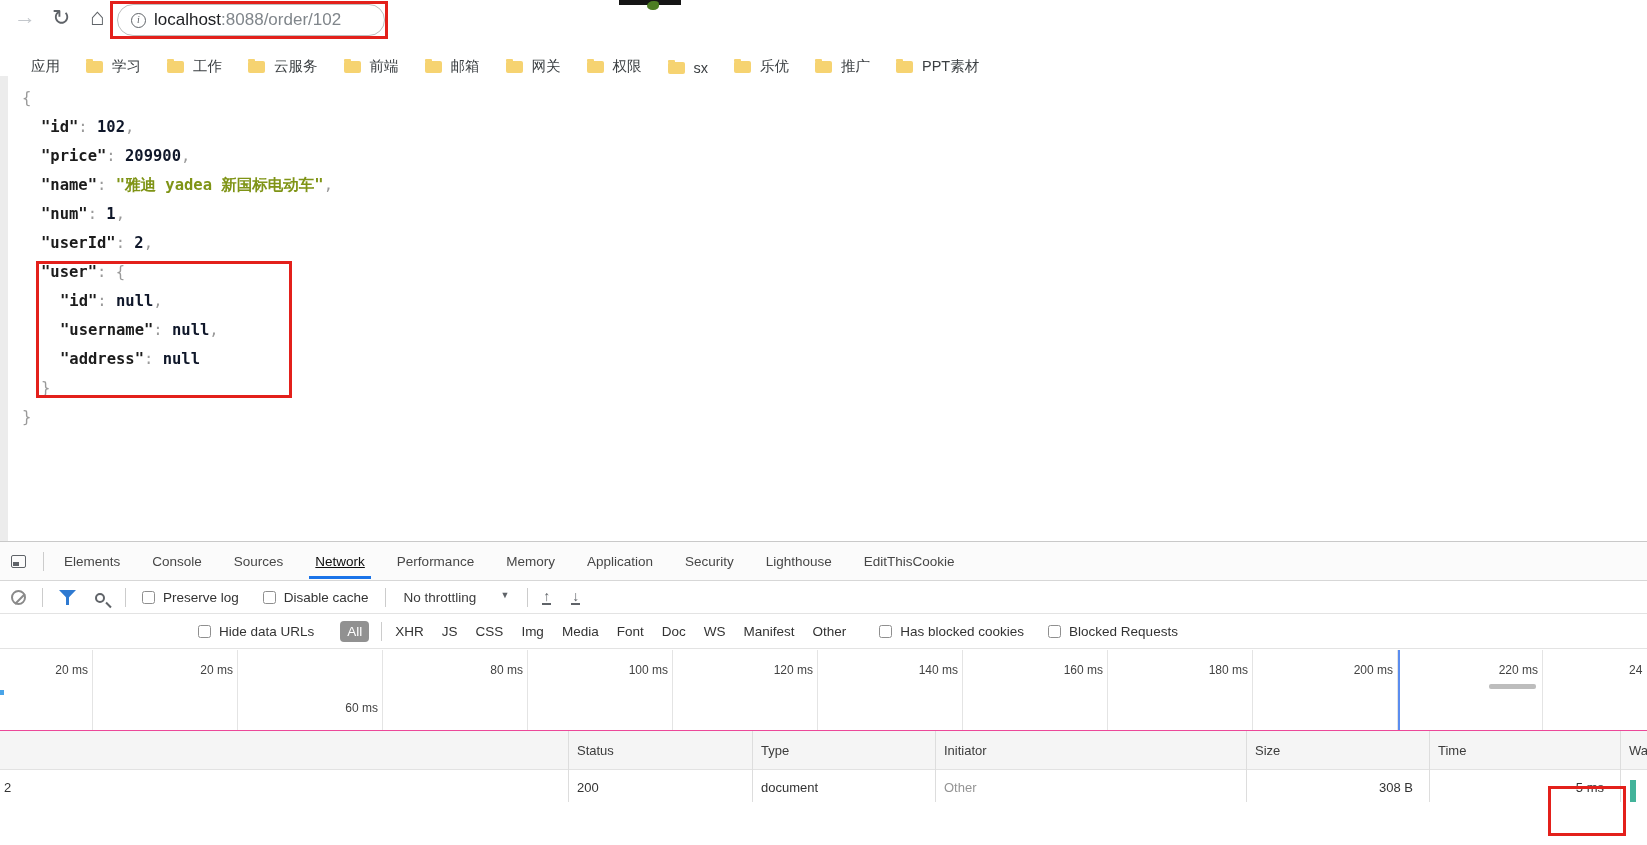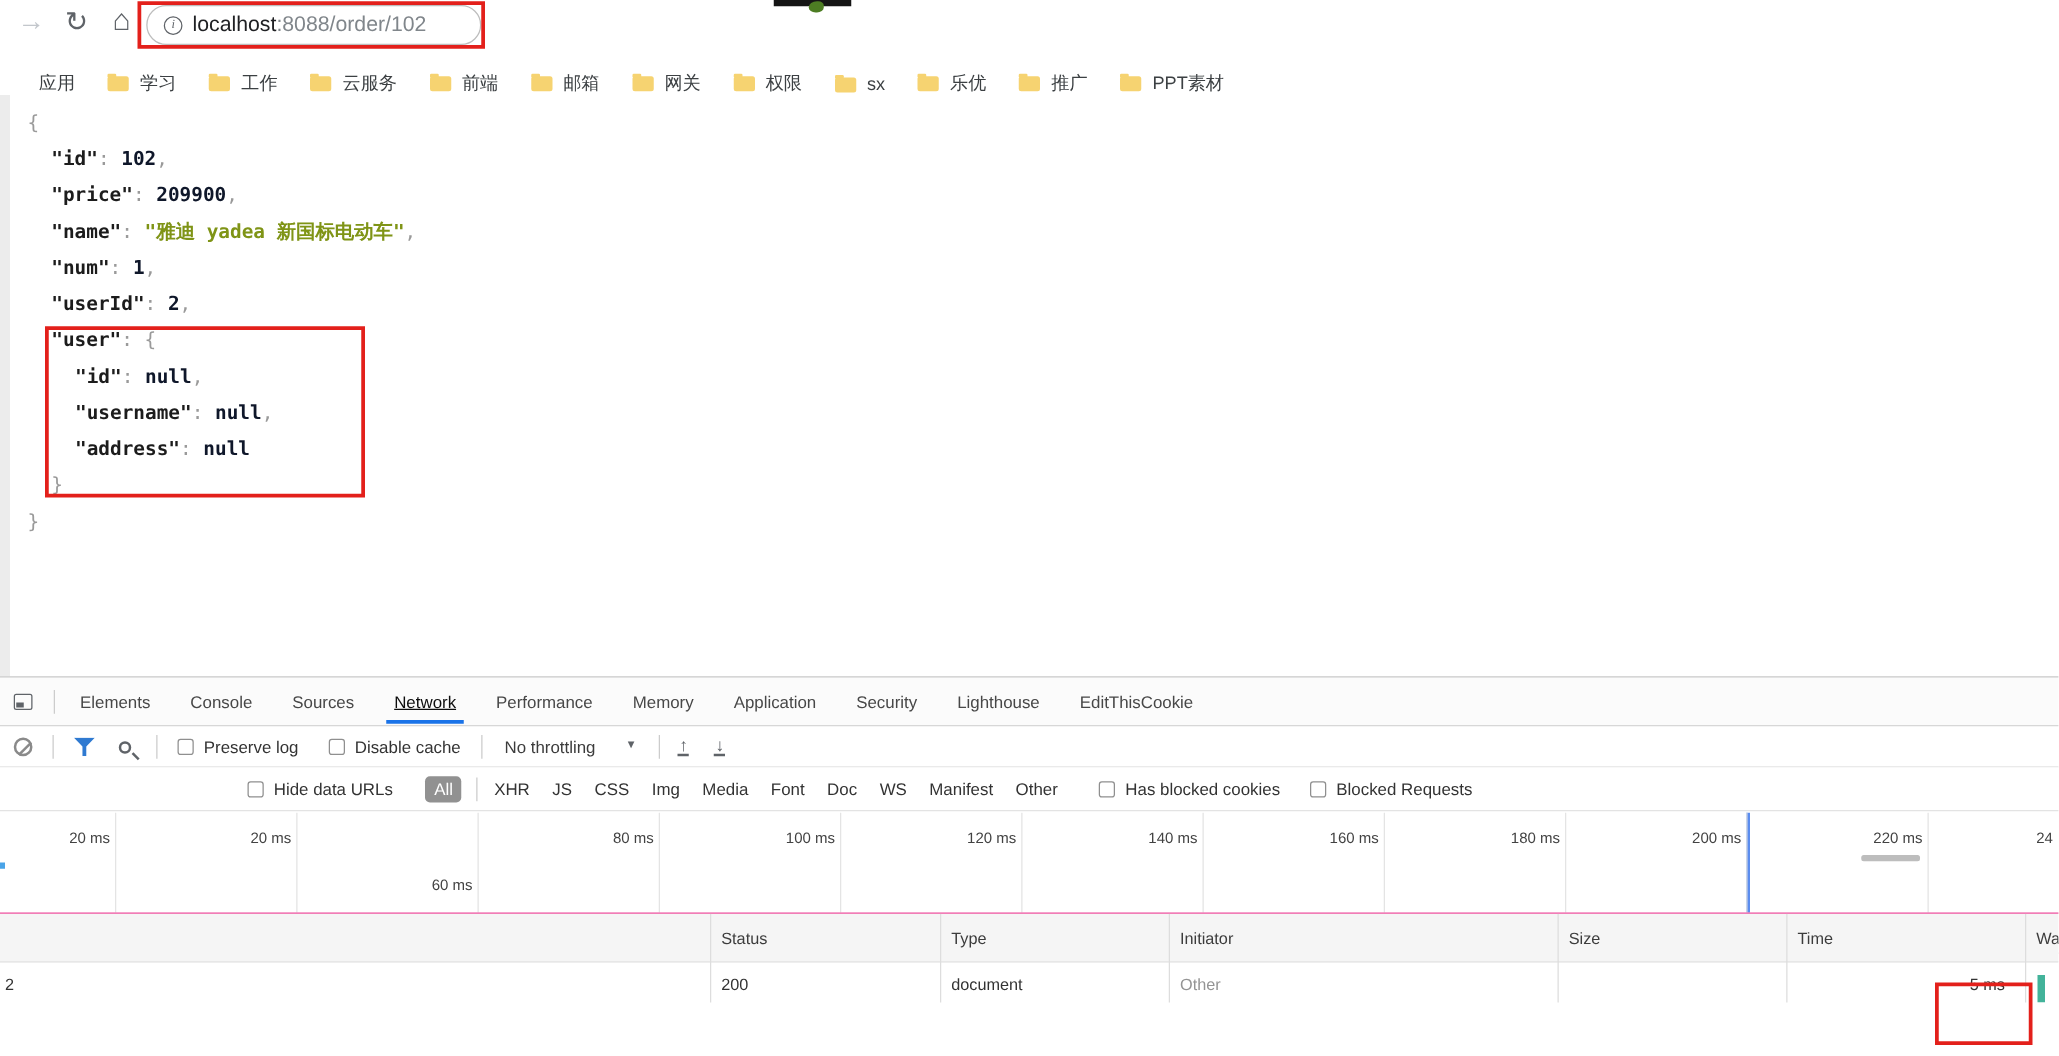--- a/index.html
+++ b/index.html
@@ -289,20 +289,21 @@
         <span class="th" style="left: 944px;">Initiator</span>
         <span class="th" style="left: 1255px;">Size</span>
         <span class="th" style="left: 1438px;">Time</span>
         <span class="th" style="left: 1629px;">Wa</span>
       </div>
     <div class="trow1" id="trow1">
         <span class="td" style="left: 4px;">2</span>
         <span class="td" style="left: 577px;">200</span>
         <span class="td" style="left: 761px;">document</span>
         <span class="td dim" style="left: 944px;">Other</span>
+        <span class="td ralign" style="left: 1246px; width: 175px;">308 B</span>
         <span class="td ralign" style="left: 1429px; width: 183px;">5 ms</span>
       </div>
     <div class="trow2" id="trow2">
         <span class="td" style="left: 4px;"></span>
         <span class="td" style="left: 577px;">200</span>
         <span class="td" style="left: 761px;">text/html</span>
         <span class="td dim" style="left: 944px;">jquery.min.js:7</span>
         <span class="td ralign" style="left: 1246px; width: 175px;">0.4 kB</span>
         <span class="td ralign" style="left: 1429px; width: 183px;">6 ms</span>
       </div>

